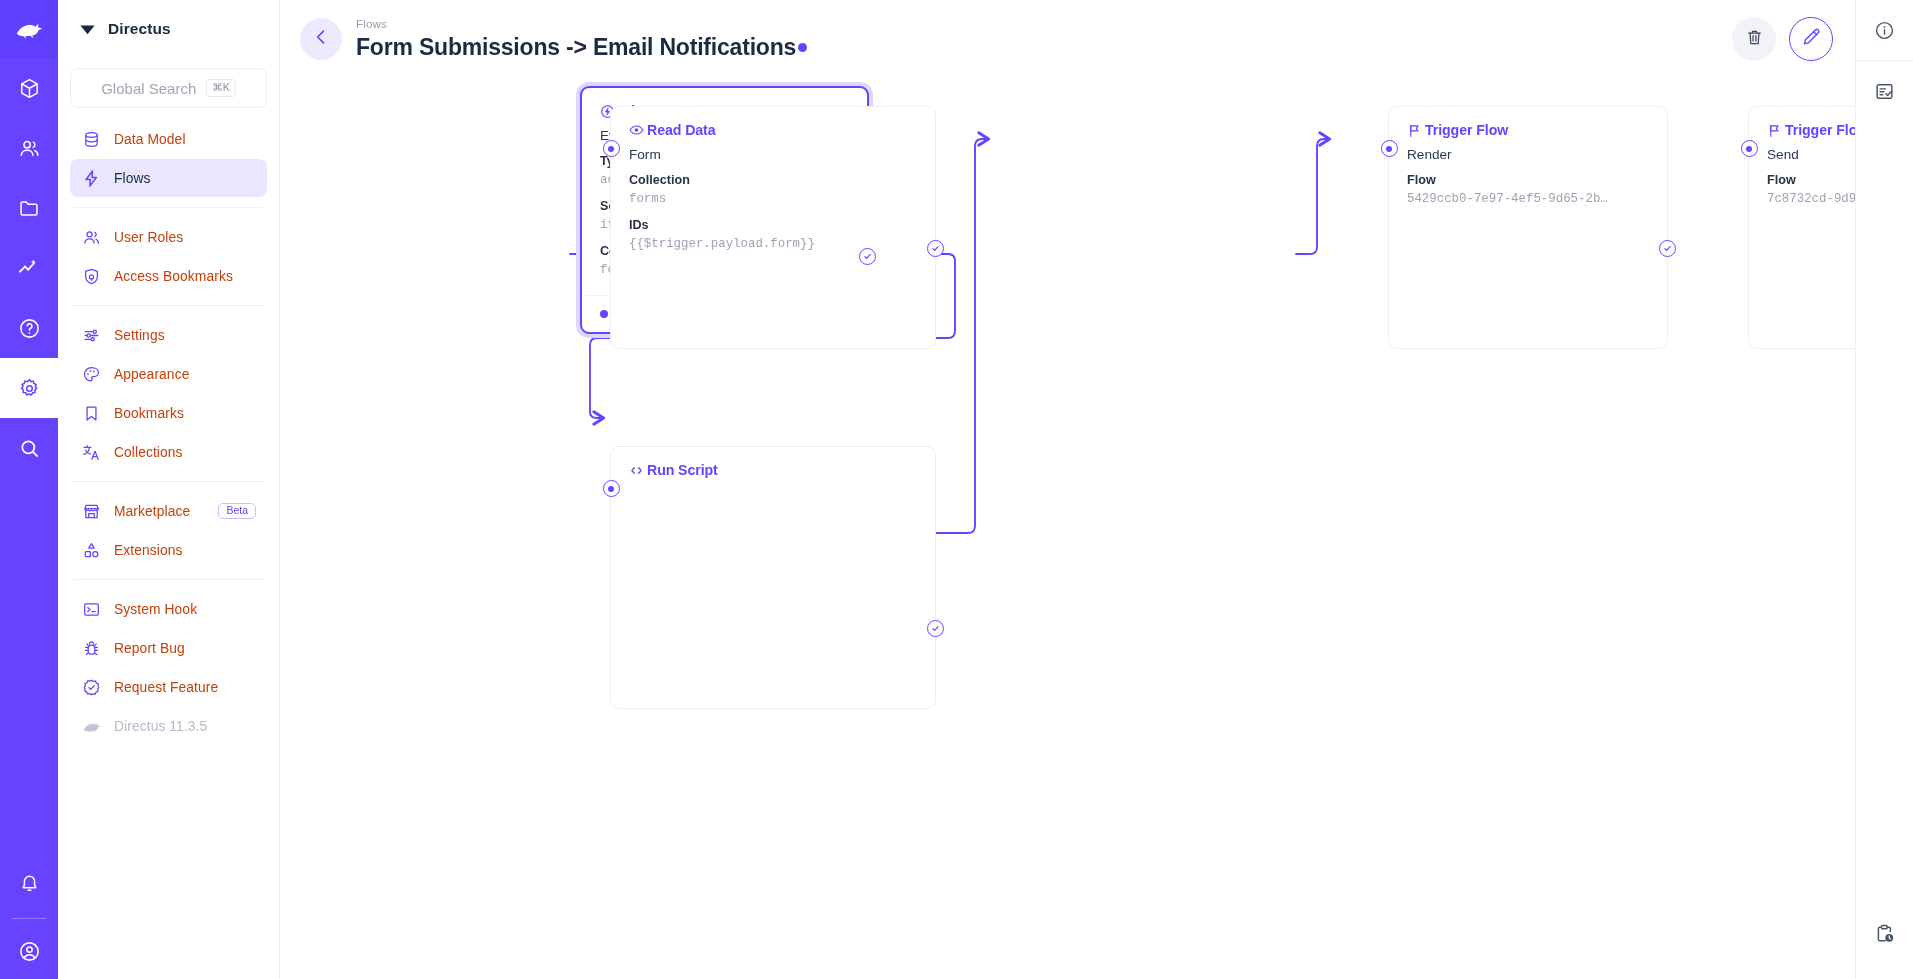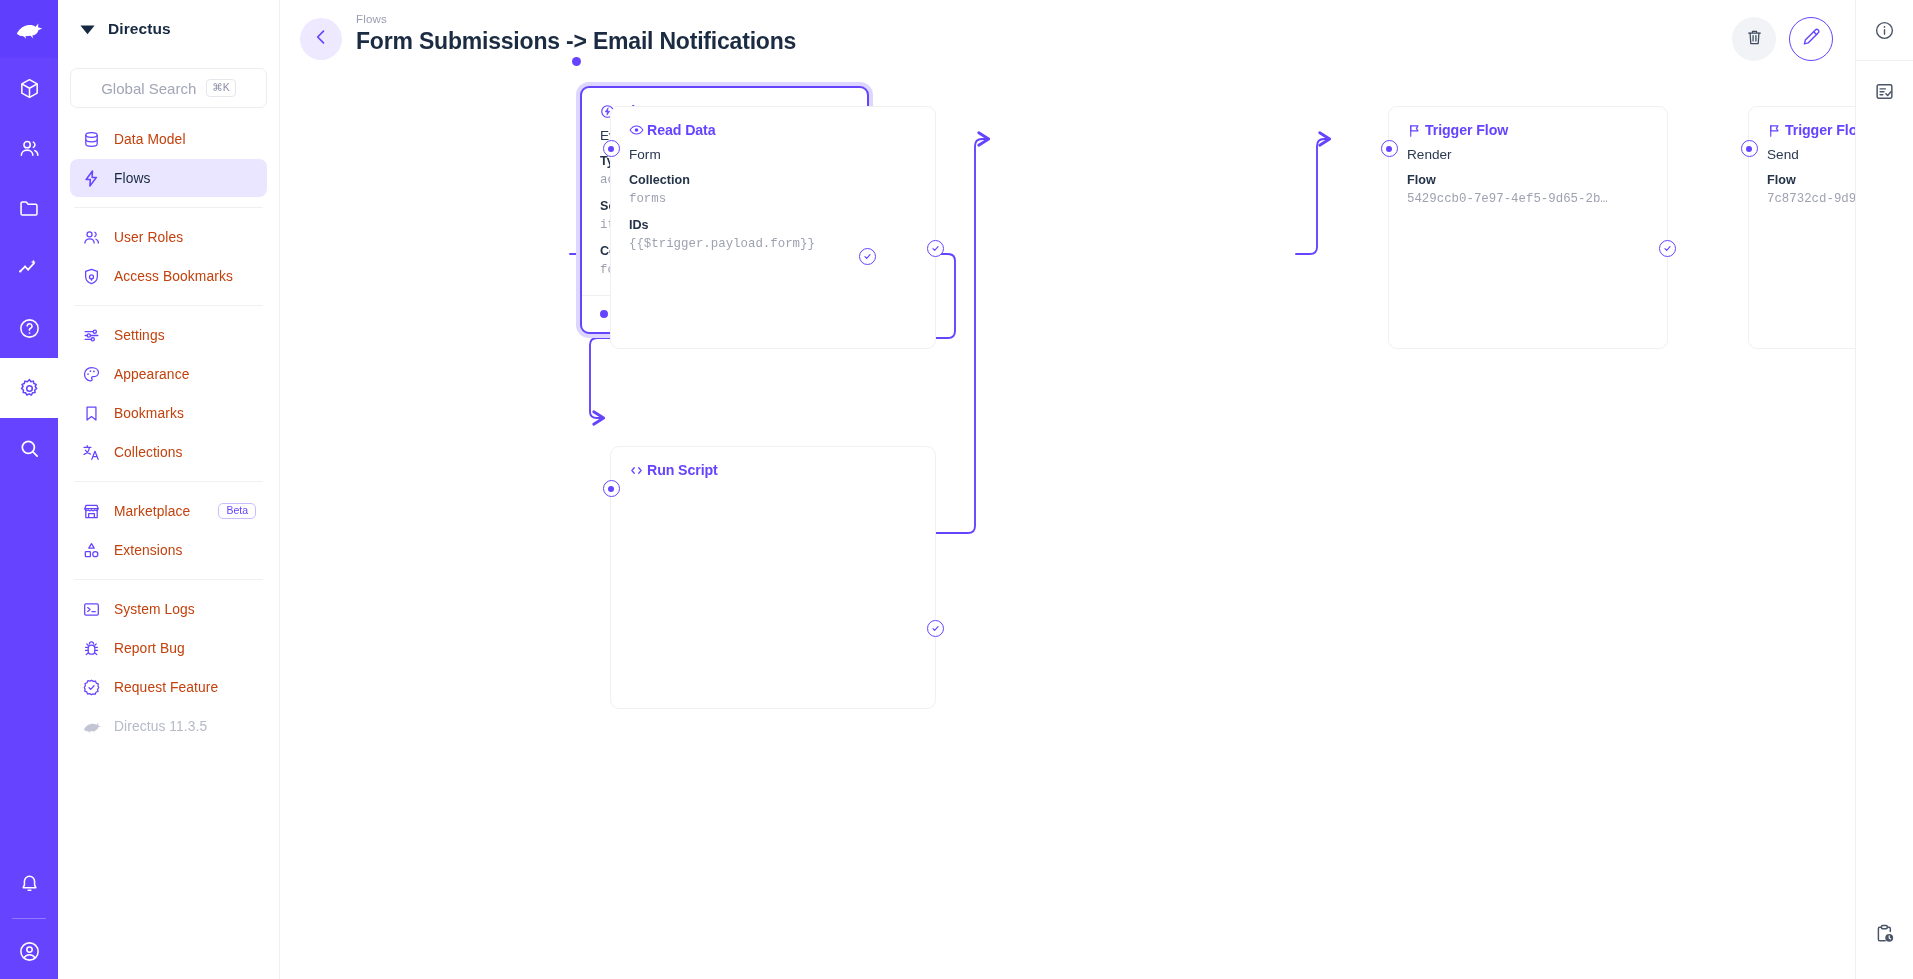--- a/index.html
+++ b/index.html
@@ -89,21 +89,21 @@
     background: #fff;
   }
   .back-btn {
     width: 42px; height: 42px; border-radius: 50%;
     background: #eee9ff; color: #6644ff;
     display: flex; align-items: center; justify-content: center;
     flex: 0 0 42px; margin-right: 14px;
   }
   .titles { display: flex; flex-direction: column; justify-content: center; }
   .crumb { font-size: 11.5px; color: #9a9db0; line-height: 1.35; margin-bottom: 1px; letter-spacing:.15px;}
-  .title-row { display: flex; align-items: center; gap: 2px; flex-direction: column; }
+  .title-row { display: flex; align-items: center; gap: 2px; }
   .page-title { font-size: 23px; font-weight: 700; color: #1b2b42; letter-spacing: -.2px; }
   .title-dot { width: 9px; height: 9px; border-radius: 50%; background: #6644ff; }
   .header-actions { margin-left: auto; display: flex; align-items: center; gap: 13px; }
   .hdr-btn {
     width: 44px; height: 44px; border-radius: 50%;
     display: flex; align-items: center; justify-content: center;
   }
   .hdr-btn.trash { background: #f1f3f6; color: #3f4b5f; }
   .hdr-btn.edit { border: 1.6px solid #6644ff; color: #6644ff; background:#fff; }
 
@@ -391,21 +391,21 @@
 
       <div class="nav-div"></div>
 
       <div class="nav-item">
         <span class="ni-icon">
           <svg width="19" height="19" viewBox="0 0 24 24" fill="none" stroke="#6644ff" stroke-width="1.6" stroke-linejoin="round" stroke-linecap="round">
             <rect x="3.4" y="5" width="17.2" height="14" rx="1.6"></rect>
             <path d="M7.2 9.6l3 2.4-3 2.4M12.6 14.8h4.2"></path>
           </svg>
         </span>
-        <span class="ni-label">System Logs</span>
+        <span class="ni-label">System Hook</span>
       </div>
 
       <div class="nav-item">
         <span class="ni-icon">
           <svg width="19" height="19" viewBox="0 0 24 24" fill="none" stroke="#6644ff" stroke-width="1.6" stroke-linecap="round" stroke-linejoin="round">
             <rect x="7.8" y="7.6" width="8.4" height="11.6" rx="4.2"></rect>
             <path d="M9.4 6.2a2.6 2.6 0 0 1 5.2 0"></path>
             <path d="M7.8 10.6H4.6M7.8 14.4H4.4M7.8 17.8 5.4 19.6M16.2 10.6h3.2M16.2 14.4h3.4M16.2 17.8l2.4 1.8M7.8 7.9 6 6.1M16.2 7.9 18 6.1"></path>
           </svg>
         </span>

